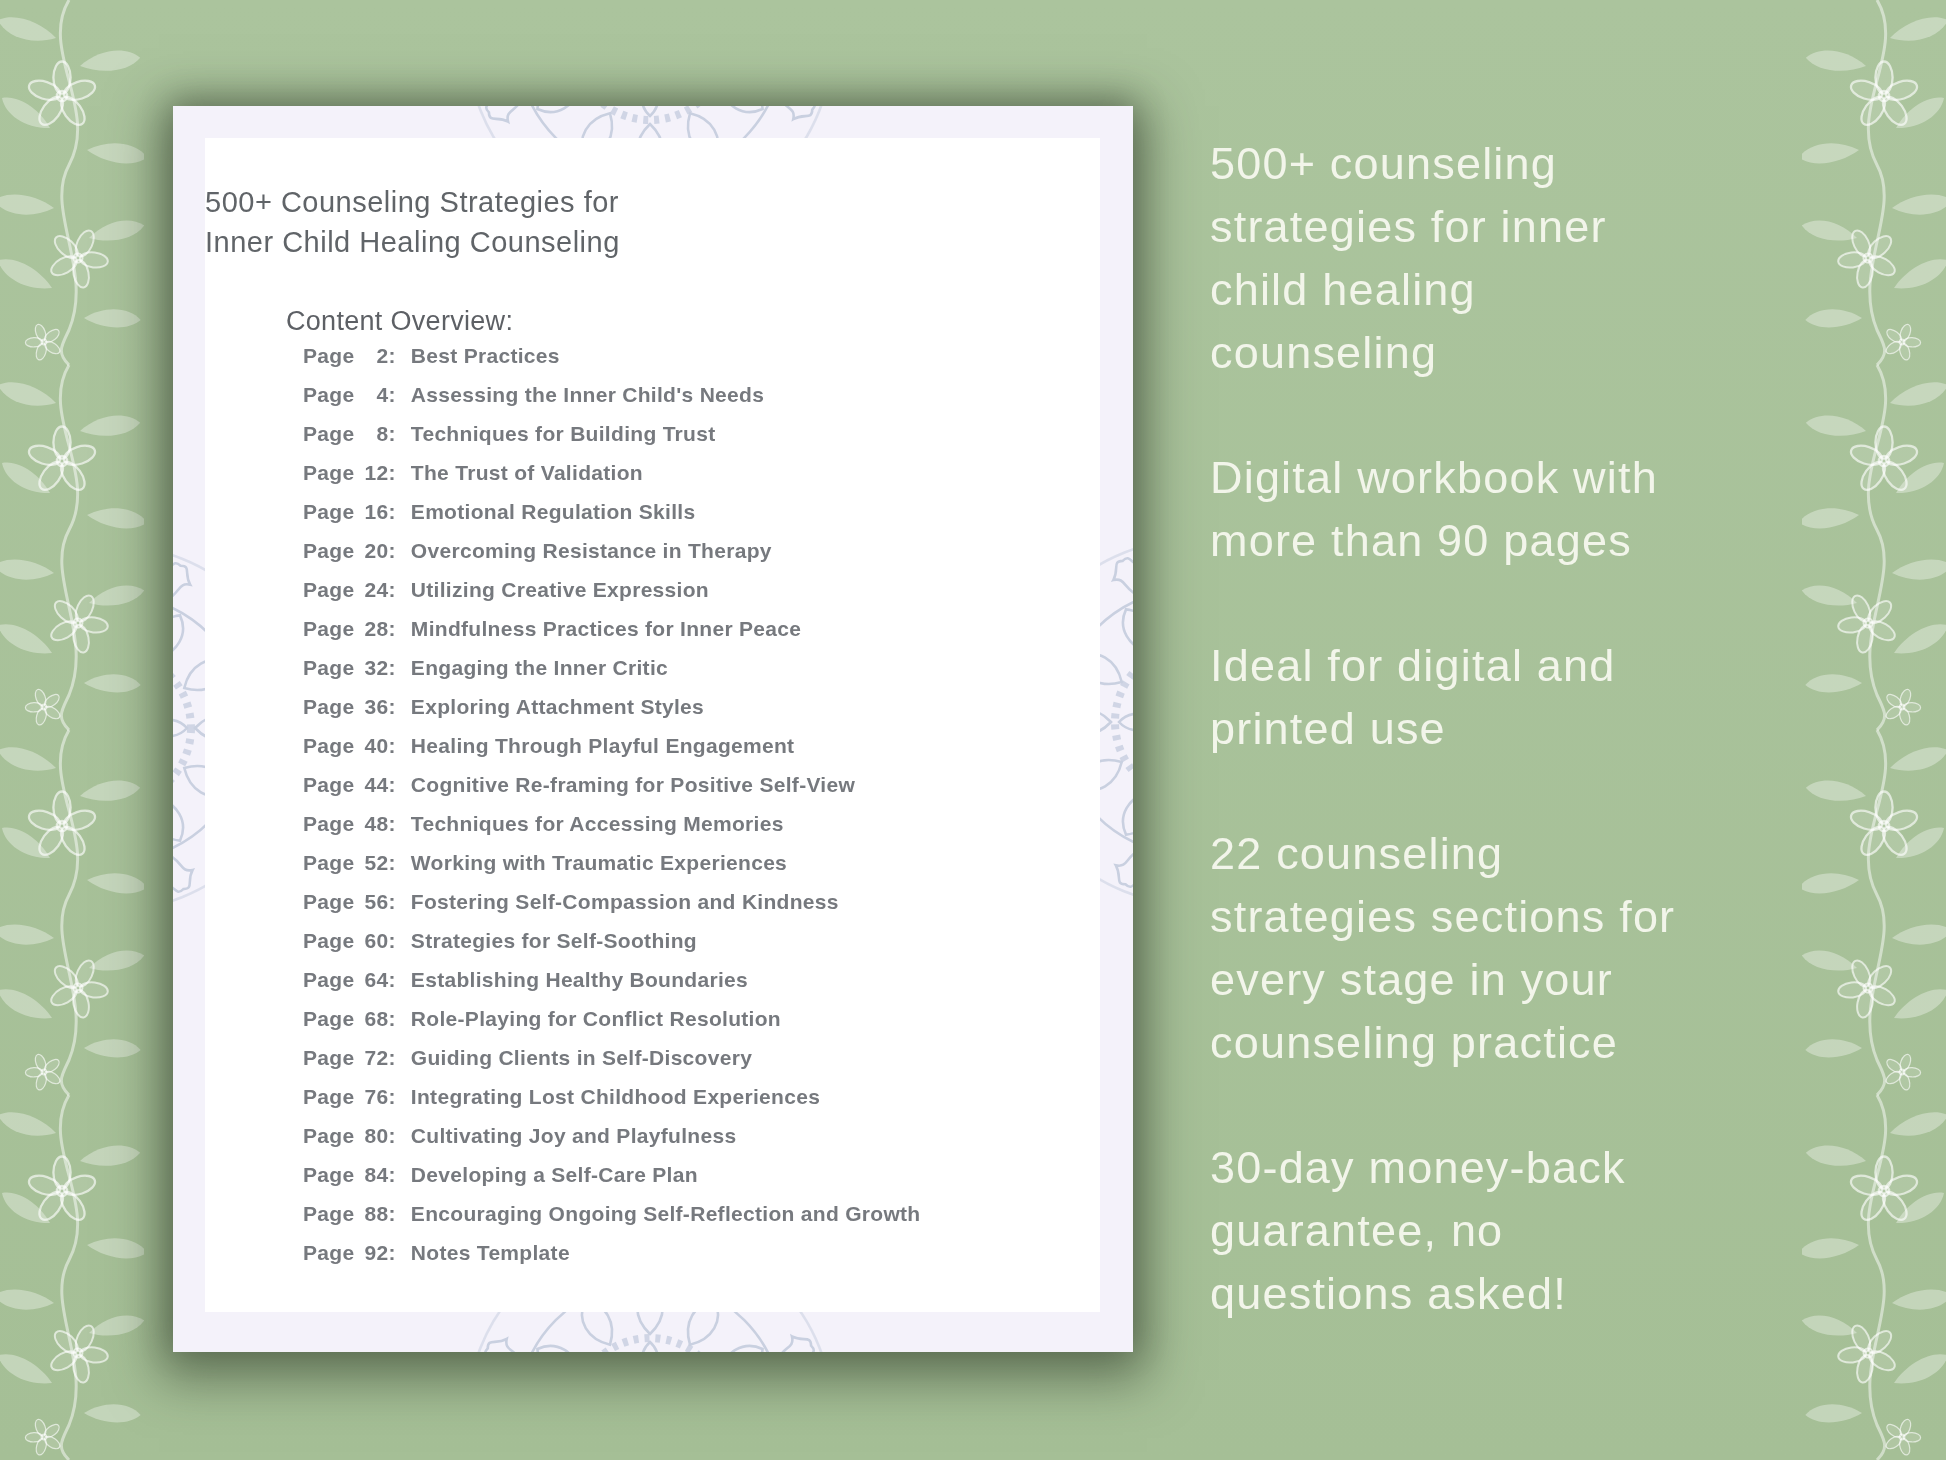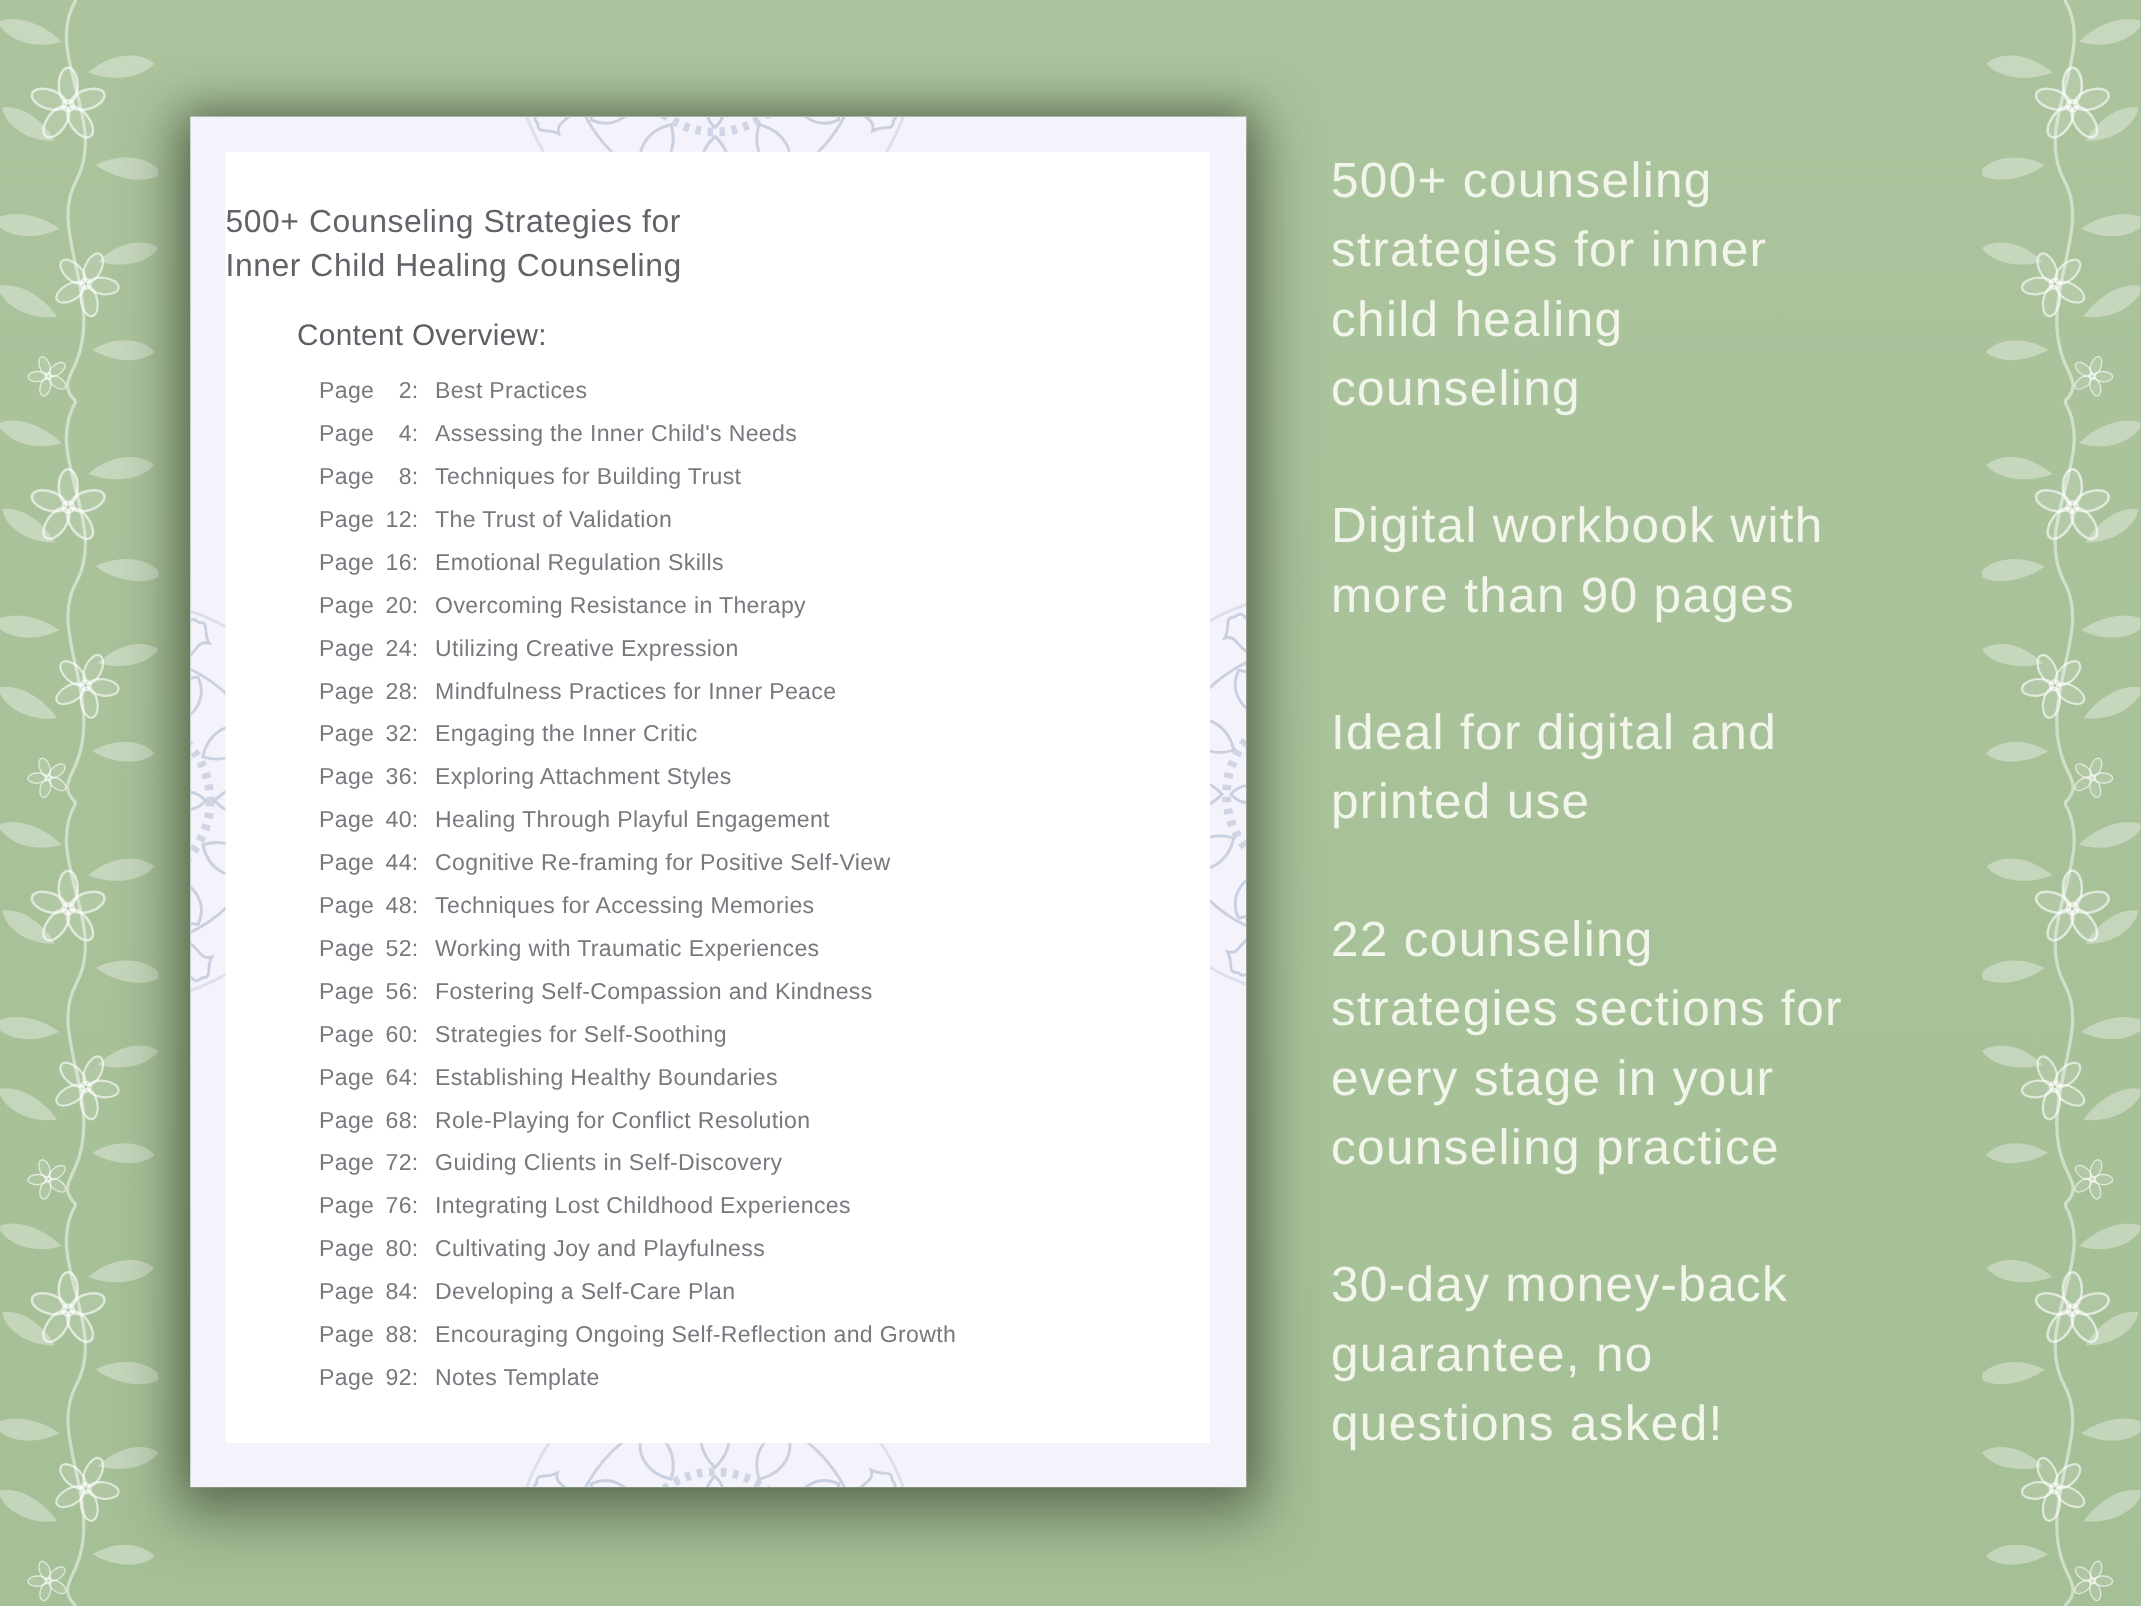--- a/index.html
+++ b/index.html
@@ -27,25 +27,25 @@
     background:#ffffff;
   }
 
   .doc-title{
     position:absolute;top:44px;left:0;right:0;margin:0;
     white-space:pre-line;
     font-size:29px;line-height:40px;font-weight:500;letter-spacing:.5px;
     color:#606468;
   }
   .overview{
-    position:absolute;top:150px;left:65px;margin:0;
+    position:absolute;top:150px;left:65px;margin:16px;
     font-size:27px;line-height:34px;font-weight:400;letter-spacing:.3px;
     color:#5d6065;
   }
-  .toc{position:absolute;top:198px;left:85px;right:36px;}
+  .toc{position:absolute;top:198px;left:98px;right:36px;font-weight:bold;}
   .toc-row{height:39px;line-height:39px;font-size:21px;letter-spacing:.3px;color:#76797e;white-space:nowrap;}
   .toc-num{display:inline-block;width:28px;text-align:right;}
   .toc-title{margin-left:15px;}
 
   
   .benefits{position:absolute;left:1210px;top:132px;width:620px;color:#f2f5ea;}
   .benefit{
     margin:0 0 62px 0;white-space:pre-line;
     font-size:45px;line-height:63px;font-weight:300;letter-spacing:1.2px;
   }

